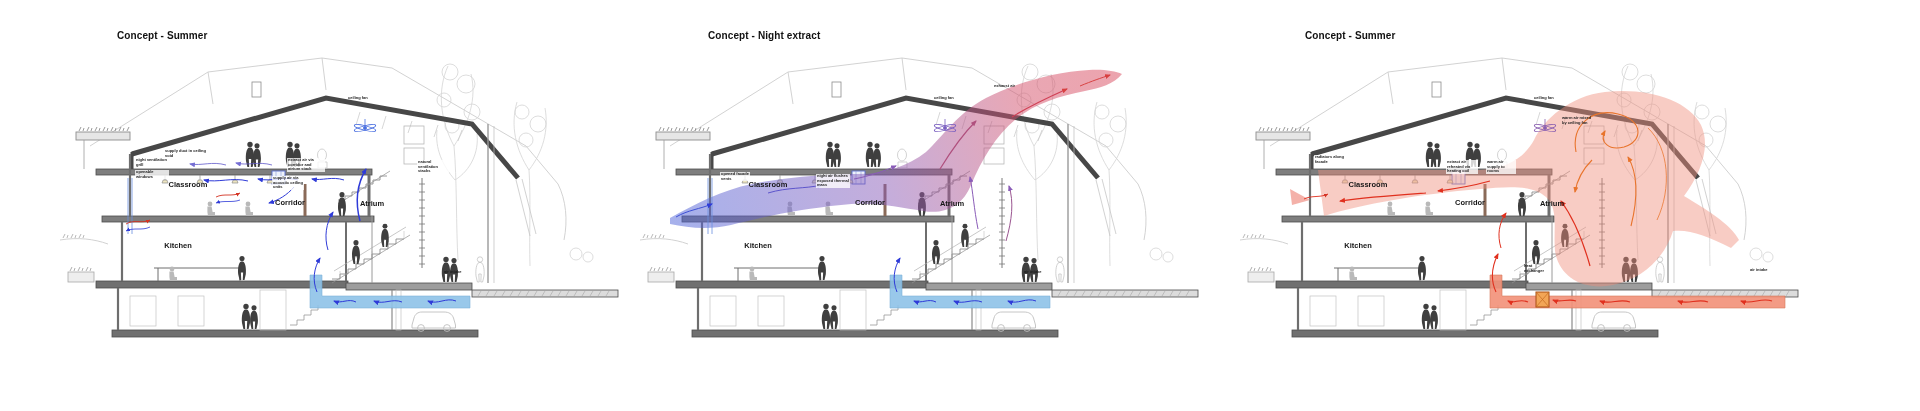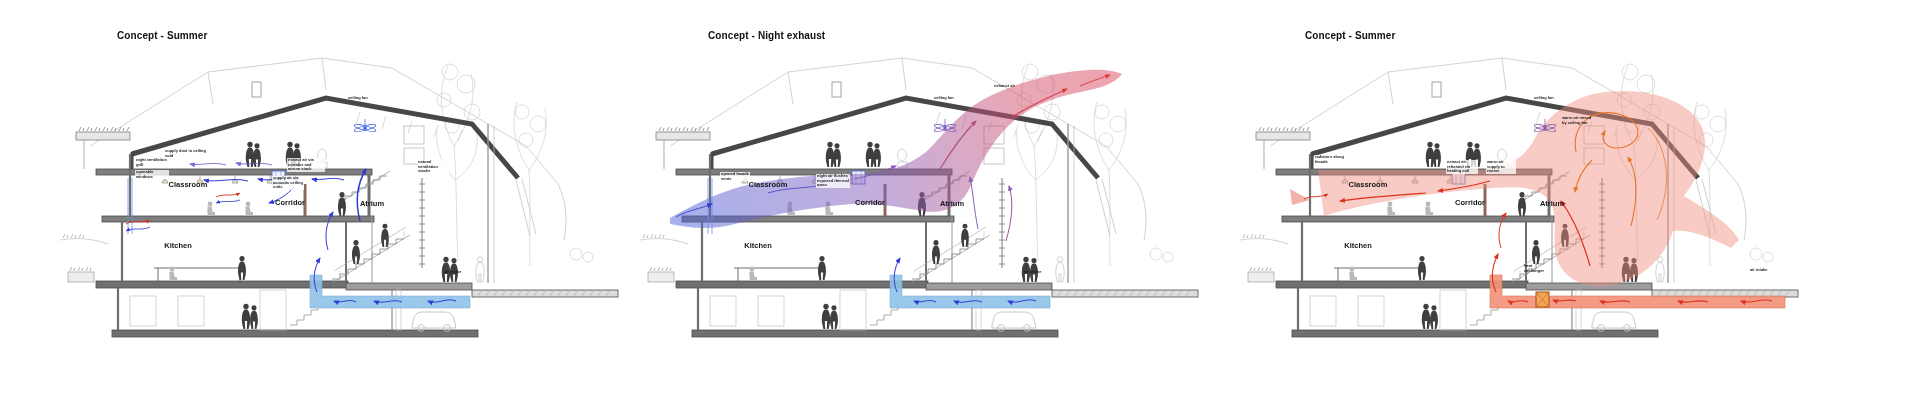--- a/index.html
+++ b/index.html
@@ -236,21 +236,21 @@
     <div class="anno on-white" style="left:75px;top:170px;width:32px">openable windows</div>
     <div class="anno on-white" style="left:104px;top:149px;width:46px">supply duct in ceiling void</div>
     <div class="anno on-white" style="left:227px;top:158px;width:36px">extract air via corridor and atrium stack</div>
     <div class="anno on-white" style="left:212px;top:176px;width:30px">supply air via acoustic ceiling units</div>
     <div class="anno on-white" style="left:357px;top:160px;width:30px">natural ventilation stacks</div>
     <div class="anno" style="left:384px;top:270px;width:22px">air intake</div>
   </div>
 </section>
 
 <section class="panel" style="left:640px">
-  <h2 style="left:68px">Concept - Night exhaust</h2>
+  <h2 style="left:68px">Concept - Night extract</h2>
   <div class="svgwrap">
   <svg width="620" height="390" viewBox="0 0 620 390">
     <use href="#building"></use>
     <g fill="none">
       <path d="M30,190 C55,176 82,162 112,156 C152,148 192,146 216,146 C246,146 268,138 286,124 C303,108 319,84 346,70 C373,56 413,44 449,42 C463,41 475,43 482,46 C474,56 460,60 445,63 C420,68 396,75 376,91 C356,107 341,133 331,157 C323,177 306,187 283,183 C259,179 231,173 201,177 C161,181 121,189 91,197 C70,202 48,200 30,196 Z" fill="url(#gradNight)" fill-opacity="0.5" stroke="none"></path>
       <path d="M68,150 V206 M72,150 V206" stroke="#6a8fe0" stroke-width="0.8"></path>
       <path d="M250,247 L262,247 L262,268 L410,268 L410,280 L250,280 Z" fill="#8fc3e8" stroke="#6fa8d4" stroke-width="0.6" opacity="0.9"></path>
       <g stroke="#2f3bd8" stroke-width="1">
         <path d="M396,273 C386,269 378,277 368,273" marker-end="url(#mBlue)"></path>
         <path d="M342,274 C332,270 324,277 314,273" marker-end="url(#mBlue)"></path>

